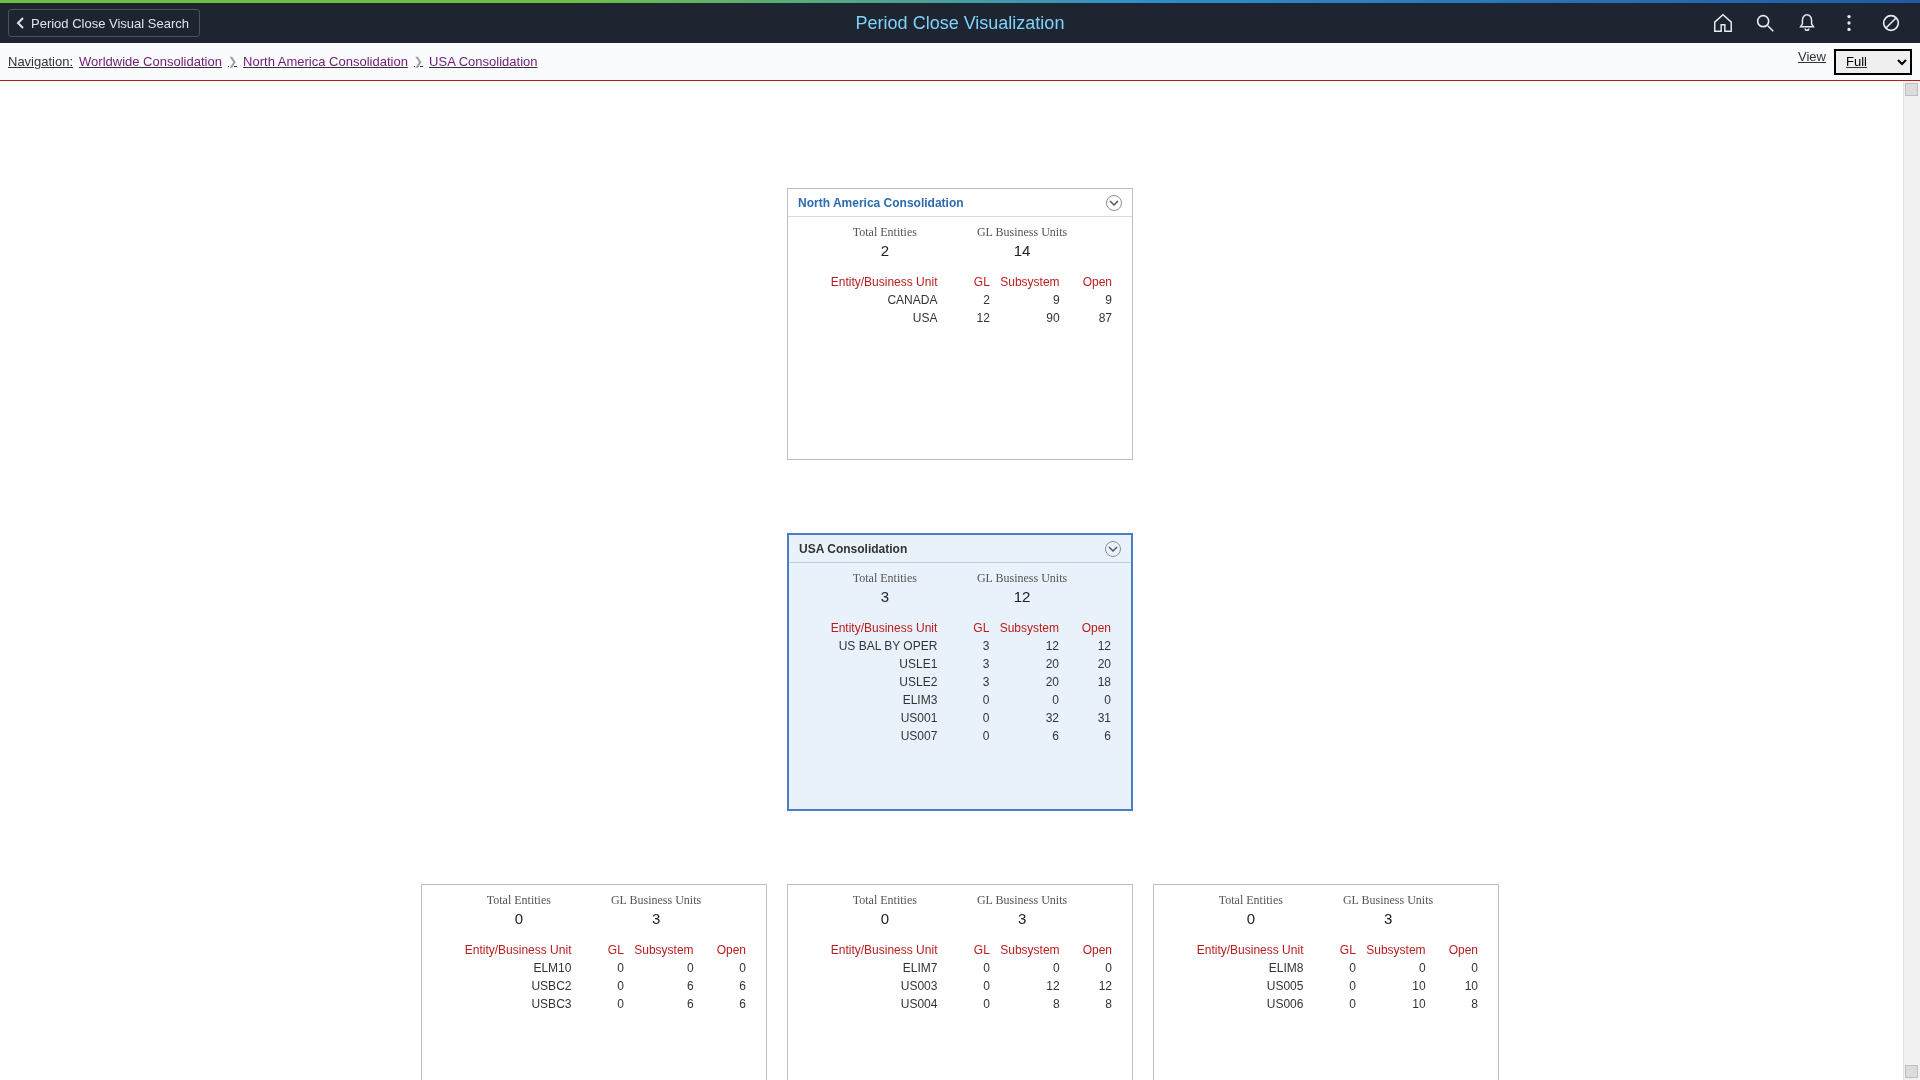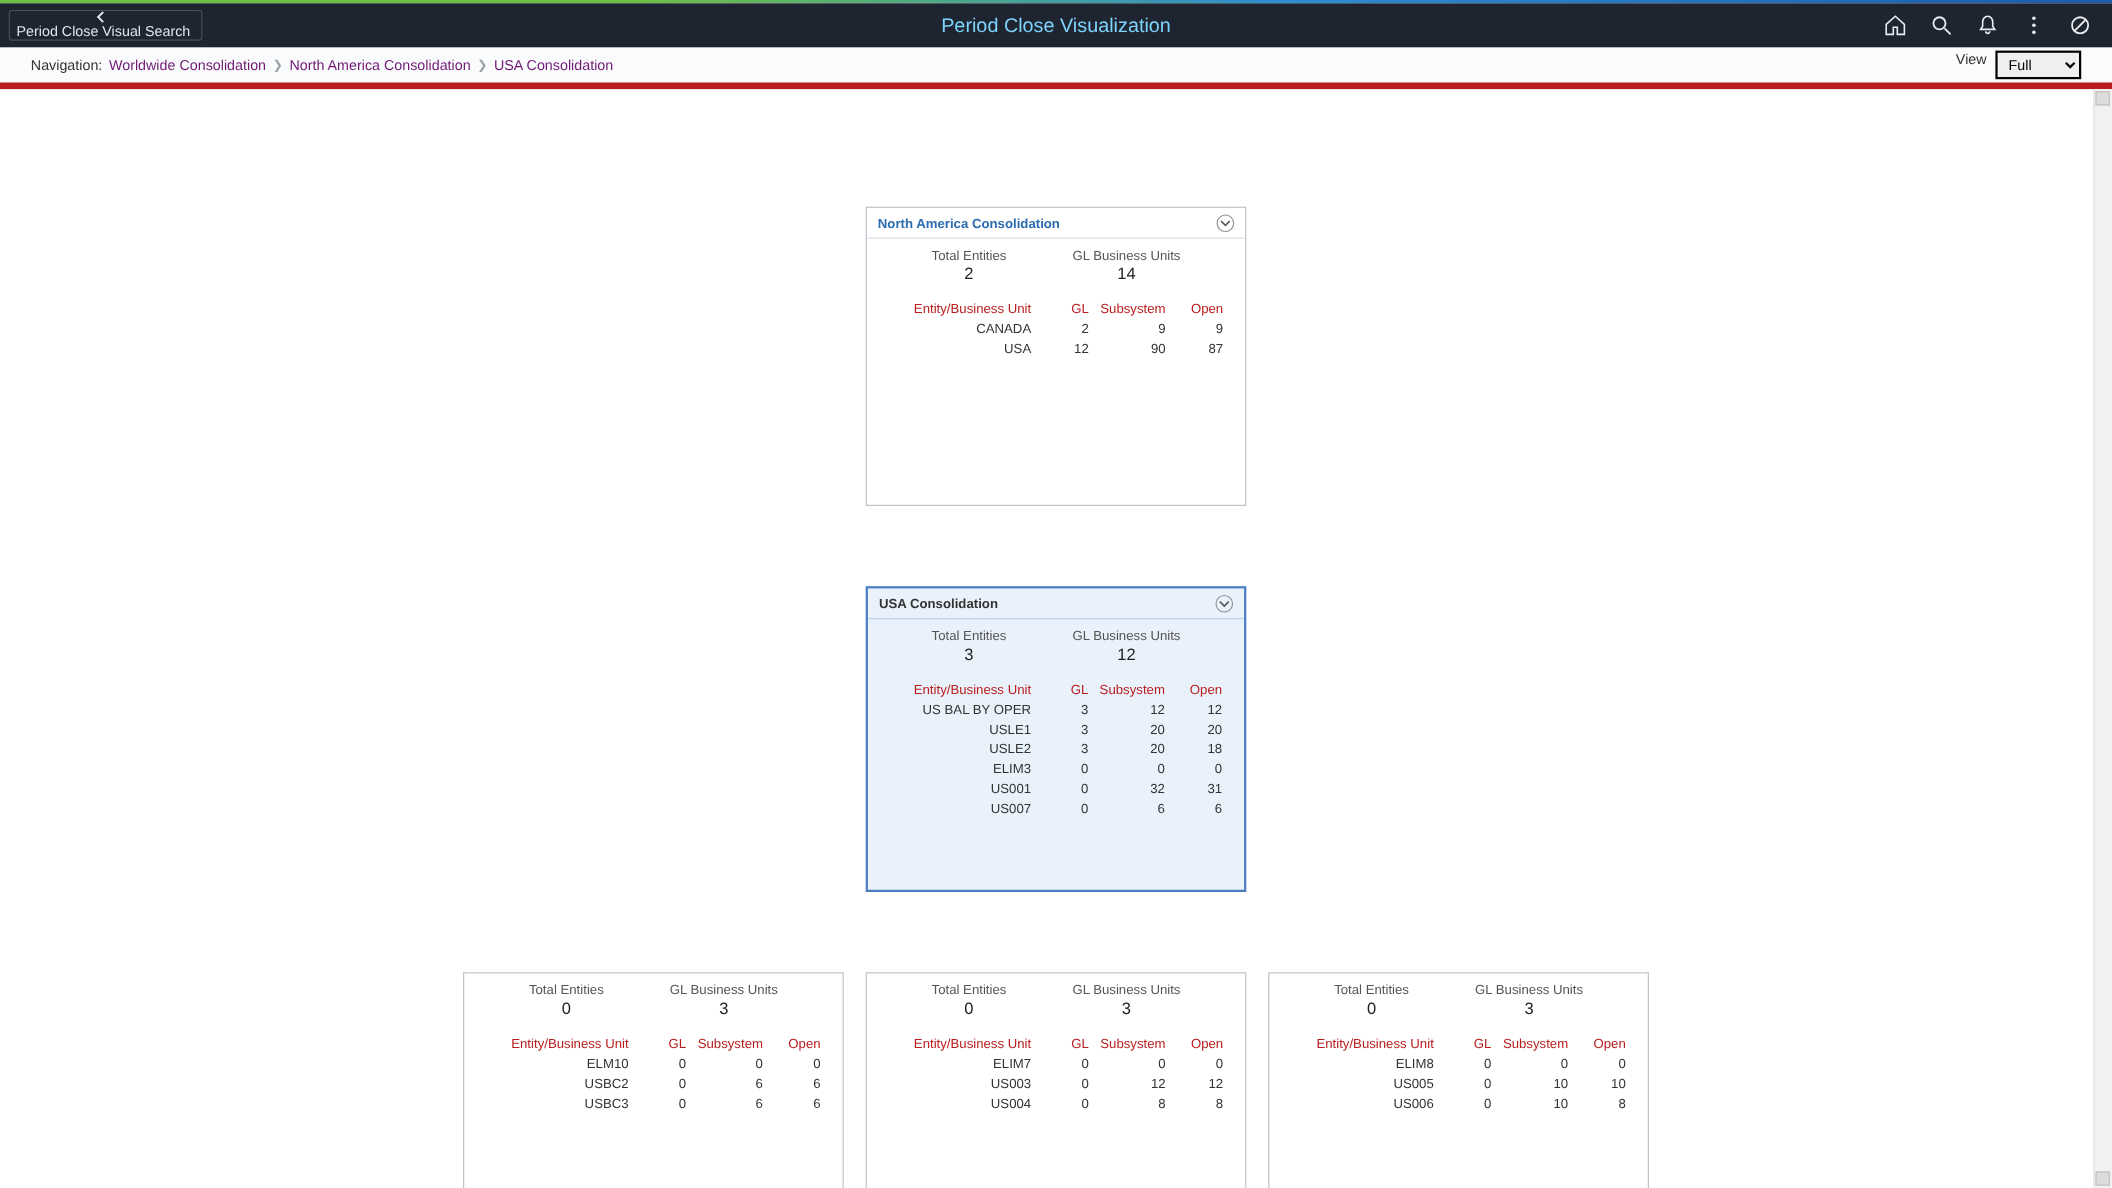--- a/index.html
+++ b/index.html
@@ -7,35 +7,35 @@
   body { width: 1920px; height: 1080px; overflow: hidden; position: relative; }
 
   .top-accent { height: 3px; background: linear-gradient(90deg, #6fbf44 30%, #2e8ece 60%, #1e5ba6 100%); }
   .header {
     height: 40px; background: #1f2530; color: #fff; display: flex; align-items: center;
     position: relative;
   }
   .back-btn {
     margin-left: 8px; height: 28px; border: 1px solid #4a5160; border-radius: 3px;
     background: #1f2530; color: #dfe3ea; display: inline-flex; align-items: center;
-    padding: 0 10px 0 6px; font-size: 13px; cursor: pointer; flex-direction: column;
+    padding: 0 10px 0 6px; font-size: 13px; cursor: pointer;
   }
   .back-btn svg { margin-right: 4px; }
   .header-title {
     position: absolute; left: 50%; transform: translateX(-50%);
     font-size: 18px; color: #7dd3fc;
   }
   .header-icons {
     margin-left: auto; display: flex; align-items: center; gap: 20px; padding-right: 18px;
   }
   .hicon { width: 22px; height: 22px; display: inline-flex; align-items: center; justify-content: center; color: #e8ebf0; cursor: pointer; }
 
   .subbar {
-    height: 38px; border-bottom: 6px solid #b91c1c; display: flex; align-items: center;
-    padding: 0 28px; font-size: 13px; color: #333; background: #fafbfc;
+    height: 38px; border-bottom: 1px solid #b91c1c; display: flex; align-items: center;
+    padding: 0 8px; font-size: 13px; color: #333; background: #fafbfc; text-decoration: underline;
   }
   .crumbs { display: flex; align-items: center; gap: 6px; }
   .crumb-link { color: #701a75; }
   .crumb-sep { color: #9aa0a8; font-size: 11px; }
   .view-wrap { margin-left: auto; display: flex; gap: 8px; }
   .view-label { font-size: 13px; color: #333; }
   .view-select {
     height: 26px; border: 2px solid #000; font-size: 13px; padding: 0 6px; min-width: 78px;
   }
 
@@ -59,21 +59,21 @@
   .card-title.plain { color: #333; }
   .card-menu {
     margin-left: auto; width: 16px; height: 16px; border: 1px solid #8a8f98; border-radius: 50%;
     display: inline-flex; align-items: center; justify-content: center; cursor: pointer; color: #555;
   }
   .card-menu svg { width: 10px; height: 10px; }
 
   .summary {
     display: flex; justify-content: center; gap: 60px; padding: 8px 0 14px; text-align: center;
   }
-  .summary .lbl { color: #555; font-size: 12px; }
+  .summary .lbl { color: #555; font-size: 12px; font-family: Liberation Serif, serif; }
   .summary .val { font-size: 15px; color: #222; margin-top: 2px; }
 
   .tbl { width: 100%; border-collapse: collapse; }
   .tbl th, .tbl td { padding: 2px 4px; font-size: 12px; }
   .tbl th { color: #b91c1c; font-weight: normal; }
   .tbl th.name, .tbl td.name { text-align: right; width: 42%; }
   .tbl th.num, .tbl td.num { text-align: right; width: 16%; }
   .card-body { padding: 0 16px 16px; }
 
   

